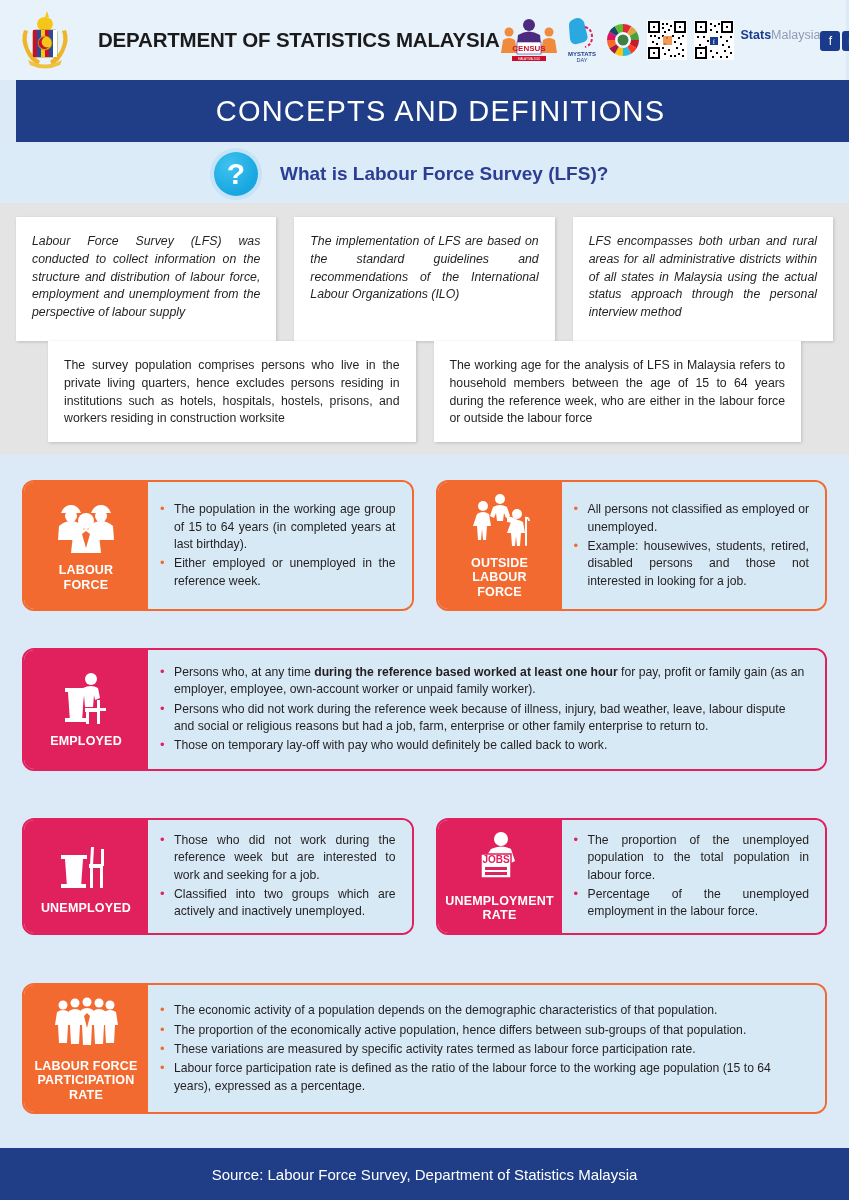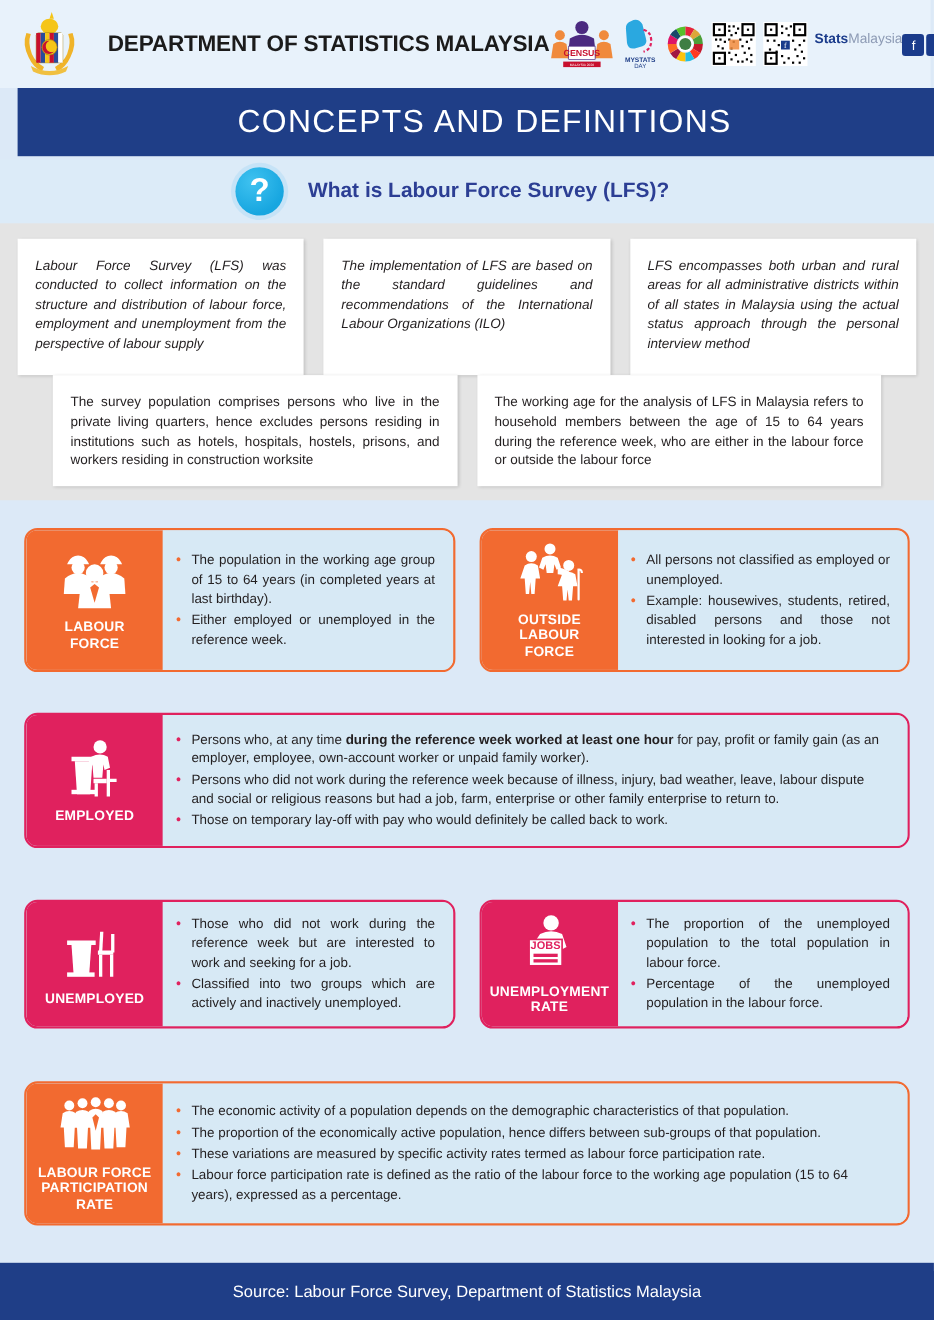--- a/index.html
+++ b/index.html
@@ -393,21 +393,21 @@
               <path d="M15 22 h16 l-2 30 h-12 z"></path>
               <rect x="12" y="48" width="22" height="4"></rect>
             </svg>
           </div>
           <div class="card-label">
             <div>EMPLOYED</div>
           </div>
         </div>
         <div class="card-body">
           <ul>
-            <li>Persons who, at any time <b>during the  reference week worked at least one hour</b> for pay, profit or family gain (as an employer, employee, own-account worker or unpaid family worker).</li>
+            <li>Persons who, at any time <b>during the  reference based worked at least one hour</b> for pay, profit or family gain (as an employer, employee, own-account worker or unpaid family worker).</li>
             <li>Persons who did not work during the reference week because of illness, injury, bad weather, leave, labour dispute and social or religious reasons but had a job, farm, enterprise or other family enterprise to return to.</li>
             <li>Those on temporary lay-off with pay who would definitely be called back to work.</li>
           </ul>
         </div>
       </div>
     </div>
 
     <div class="crow r3">
       <div class="card pink">
         <div class="card-icon">
@@ -448,21 +448,21 @@
             </svg>
           </div>
           <div class="card-label">
             <div>UNEMPLOYMENT</div>
             <div>RATE</div>
           </div>
         </div>
         <div class="card-body">
           <ul>
             <li>The proportion of the unemployed population to the total population in labour force.</li>
-            <li>Percentage of the unemployed population in the labour force.</li>
+            <li>Percentage of the unemployed employment in the labour force.</li>
           </ul>
         </div>
       </div>
     </div>
 
     <div class="crow r4">
       <div class="card orange wide">
         <div class="card-icon">
           <div class="glyph">
             <svg viewBox="0 0 66 58" xmlns="http://www.w3.org/2000/svg" fill="#ffffff">

